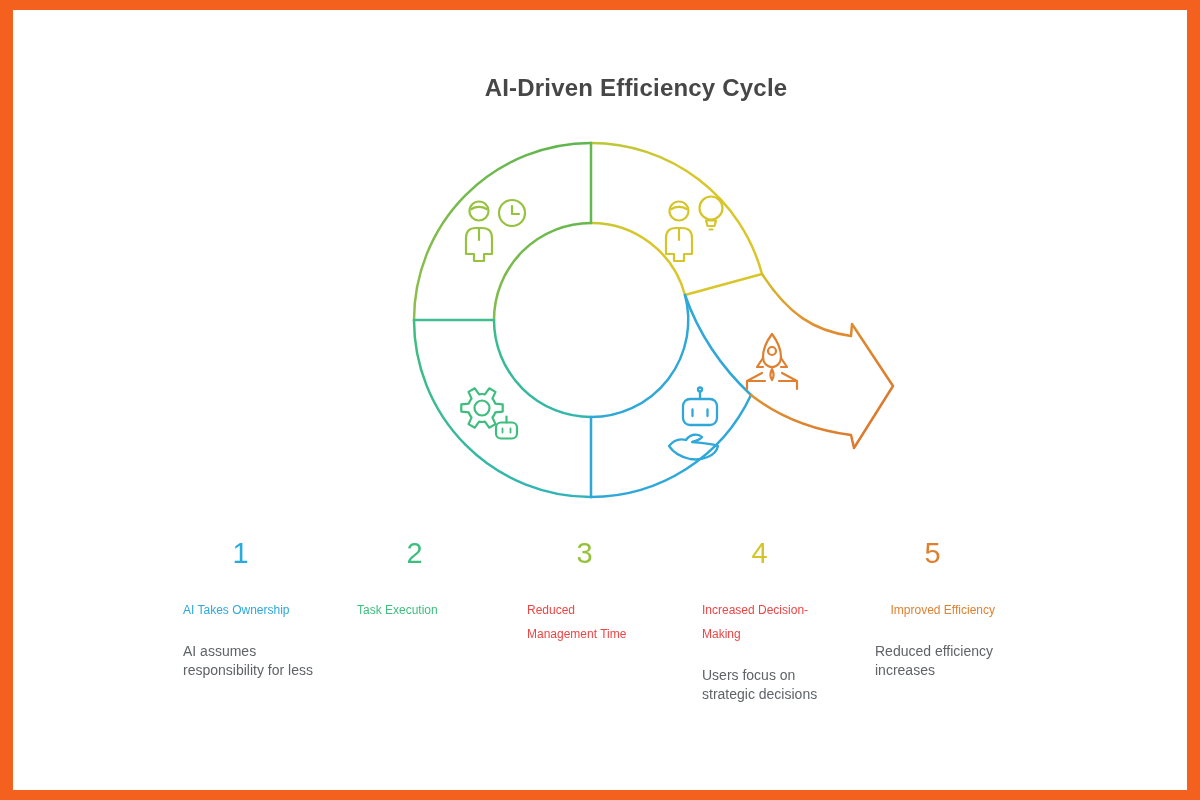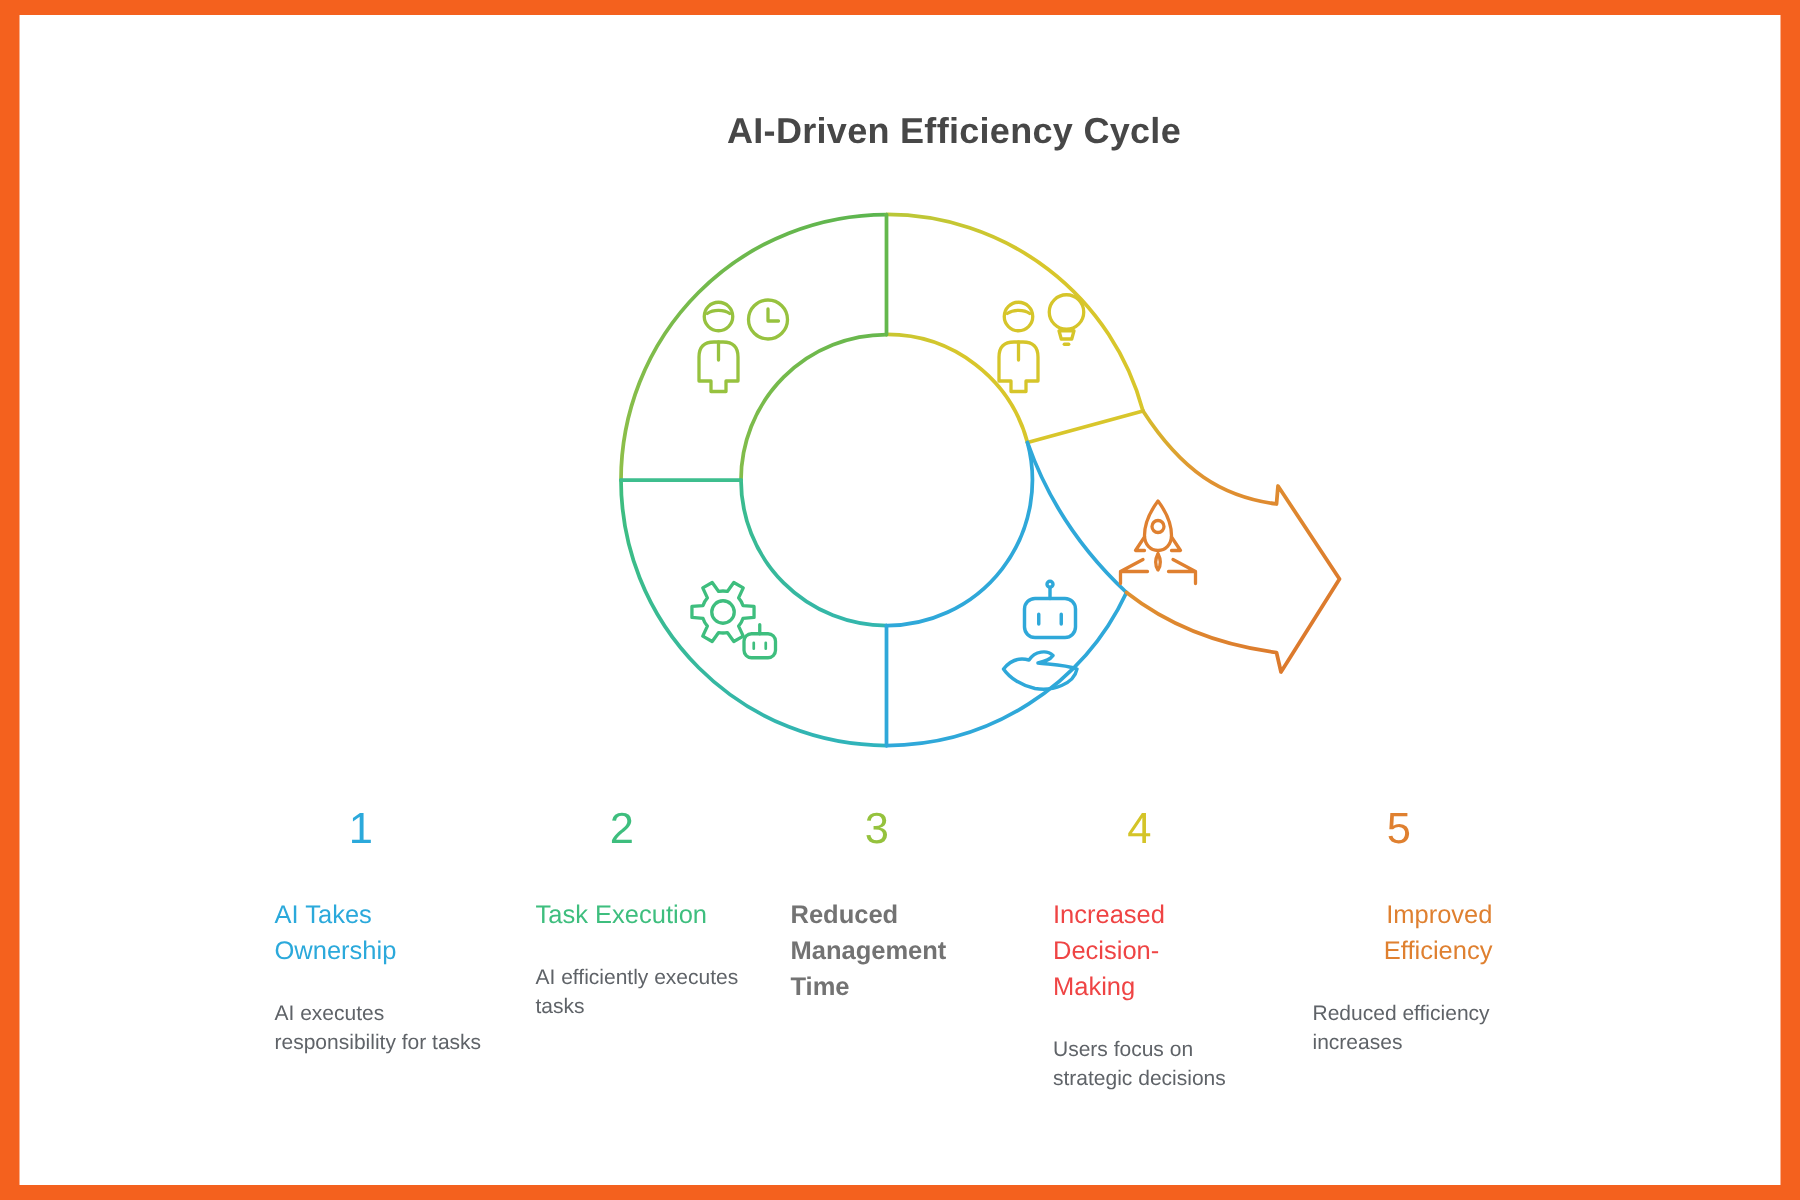--- a/index.html
+++ b/index.html
@@ -18,21 +18,21 @@
     text-align:center;font-size:24px;font-weight:700;color:#474747;
     letter-spacing:0.2px;
     margin-left:36px;
   }
   .diagram-svg{position:absolute;top:0;left:0;}
   .step-col{position:absolute;top:536px;width:150px;}
   .step-number{
     width:115px;text-align:center;font-size:29px;line-height:34px;font-weight:400;
   }
   .step-label{
-    margin-top:28px;max-width:120px;font-size:17px;line-height:24px;font-weight:400;
+    margin-top:28px;max-width:120px;font-size:12px;line-height:24px;font-weight:400;
   }
   .step-desc{
     margin-top:20px;max-width:140px;font-size:14px;line-height:19px;color:#5F6368;
   }
   .col-1{left:183px;} .col-2{left:357px;} .col-3{left:527px;} .col-4{left:702px;} .col-5{left:875px;}
 </style>
 </head>
 <body>
 
 <div class="frame"></div>
@@ -123,30 +123,29 @@
     <path d="M763,358 L757,367 H763 M781,358 L787,367 H781"></path>
     <path d="M772,369 C774,373 774,377 772,380 C770,377 770,373 772,369 Z"></path>
     <path d="M747,389 V381 L762,373 M747,381 H765"></path>
     <path d="M797,389 V381 L782,373 M797,381 H779"></path>
   </g>
 </svg>
 
 <div class="step-col col-1">
   <div class="step-number" style="color: rgb(43, 169, 219);">1</div>
   <div class="step-label" style="color: rgb(43, 169, 219);">AI Takes Ownership</div>
-  <div class="step-desc">AI executes responsibility for tasks</div>
+  <div class="step-desc">AI assumes responsibility for less</div>
 </div>
 <div class="step-col col-2">
   <div class="step-number" style="color: rgb(62, 190, 126);">2</div>
   <div class="step-label" style="color: rgb(62, 190, 126);">Task Execution</div>
-  <div class="step-desc">AI efficiently executes tasks</div>
 </div>
 <div class="step-col col-3">
   <div class="step-number" style="color: rgb(149, 194, 61);">3</div>
-  <div class="step-label" style="color: #737373; font-weight: bold;">Reduced Management Time</div>
+  <div class="step-label" style="color: #ef4444;">Reduced Management Time</div>
 </div>
 <div class="step-col col-4">
   <div class="step-number" style="color: rgb(212, 196, 40);">4</div>
   <div class="step-label" style="color: #ef4444;">Increased Decision-Making</div>
   <div class="step-desc">Users focus on strategic decisions</div>
 </div>
 <div class="step-col col-5">
   <div class="step-number" style="color: rgb(223, 128, 48);">5</div>
   <div class="step-label" style="color: rgb(223, 128, 48); text-align: right;">Improved Efficiency</div>
   <div class="step-desc">Reduced efficiency increases</div>

